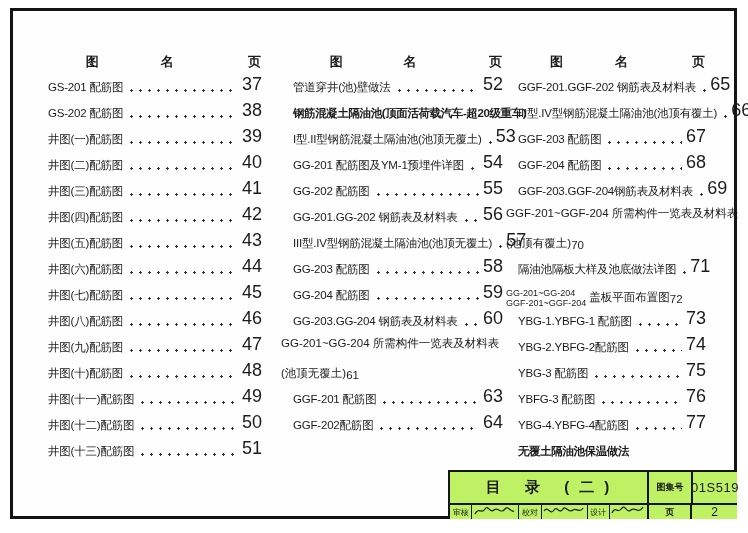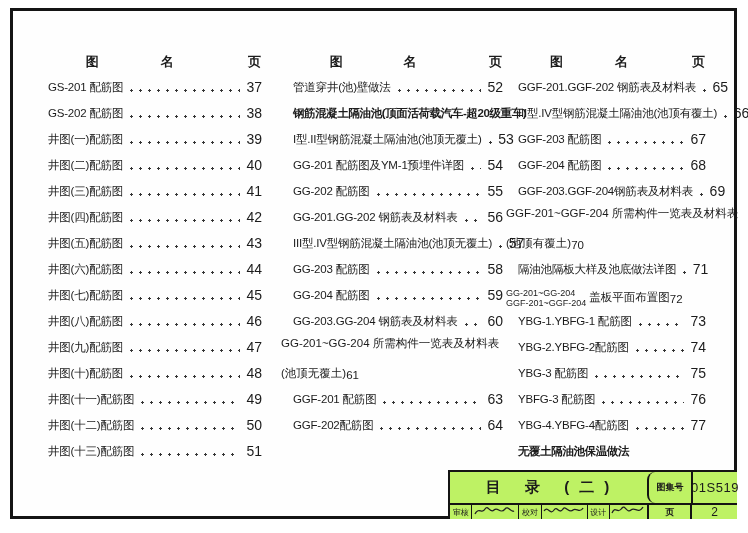--- a/index.html
+++ b/index.html
@@ -20,21 +20,21 @@
   .col-header .h-ming { flex:1; text-align:center; }
   .col-header .h-ye   { width:26px; text-align:right; }
 
   .entry { display:flex; align-items:flex-end; height:26px; font-size:11.5px;
            white-space:nowrap; padding-bottom:7px; }
   .entry .name { flex:0 0 auto; letter-spacing:-0.2px;margin-left:12px; }
   .entry .leader { flex:1 1 auto; min-width:6px; height:3px; margin:0 4px 3px 4px;
            align-self:flex-end;
            background-image:radial-gradient(circle,#333 1.1px,transparent 1.4px);
            background-size:9px 3px; background-repeat:repeat-x; background-position:left center; }
-  .entry .pageno { flex:0 0 auto; font-size:14px; text-align:right; min-width:18px; }
+  .entry .pageno { flex:0 0 auto; font-size:18px; text-align:right; min-width:18px; }
 
   .entry.bold { font-weight:bold; }
   .entry.bold .name { letter-spacing:-0.4px; }
 
   .entry-wrap { display:flex; flex-direction:column; height:52px; font-size:11.5px; white-space:nowrap; }
   .entry-wrap .line1 { height:26px; display:flex; align-items:flex-start; padding-bottom:7px; }
   .entry-wrap .line2 { height:26px; display:flex; align-items:flex-end; padding-bottom:7px; }
 
   .entry-stacked { display:flex; align-items:flex-end; height:26px; font-size:11.5px;
                    white-space:nowrap; padding-bottom:5px; }
@@ -42,21 +42,21 @@
                    line-height:10px; margin-right:3px; margin-bottom:-3px; }
 
   
   .title-block { position:absolute; left:448px; top:470px; width:289px; height:49px;
                  border-top:2px solid #141414; border-left:2px solid #141414;
                  display:flex; flex-direction:column; background:#bef264; }
   .tb-row1 { display:flex; height:33px; border-bottom:2px solid #141414; }
   .tb-title { flex:1; display:flex; align-items:center; justify-content:center;
               font-size:15px; font-weight:bold; letter-spacing:10px; padding-left:8px; }
   .tb-atlas-label { width:44px; border-left:2px solid #141414; display:flex; align-items:center;
-              justify-content:center; font-size:9px; font-weight:bold;border-radius:8px; }
+              justify-content:center; font-size:9px; font-weight:bold; }
   .tb-atlas-no { width:46px; border-left:2px solid #141414; display:flex; align-items:center;
               justify-content:center; font-size:13px; letter-spacing:0.5px; }
   .tb-row2 { display:flex; height:14px; }
   .sign-label { font-size:8px; display:flex; align-items:center; justify-content:center;
               width:23px; border-right:1px solid #141414; overflow:hidden; }
   .sign-box { display:flex; align-items:center; border-right:1px solid #141414; overflow:visible; }
   .sign-box svg { display:block; margin-top:-4px; }
   .tb-page-label { width:44px; display:flex; align-items:center; justify-content:center;
               font-size:9px; font-weight:bold; border-right:2px solid #141414; }
   .tb-page-no { width:46px; display:flex; align-items:center; justify-content:center; font-size:12px; }

